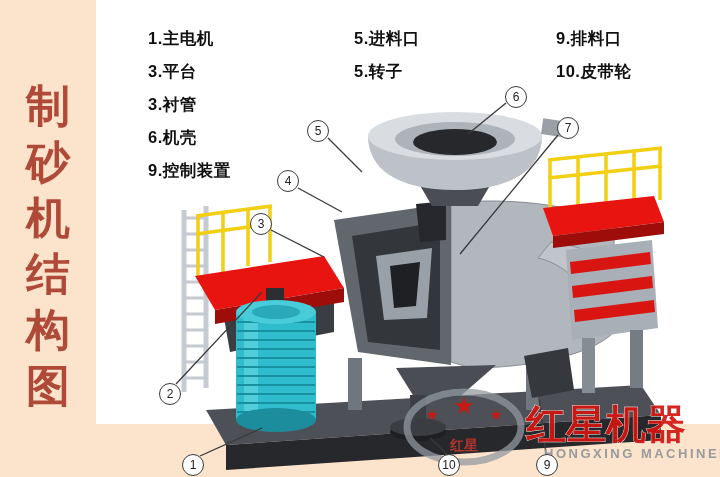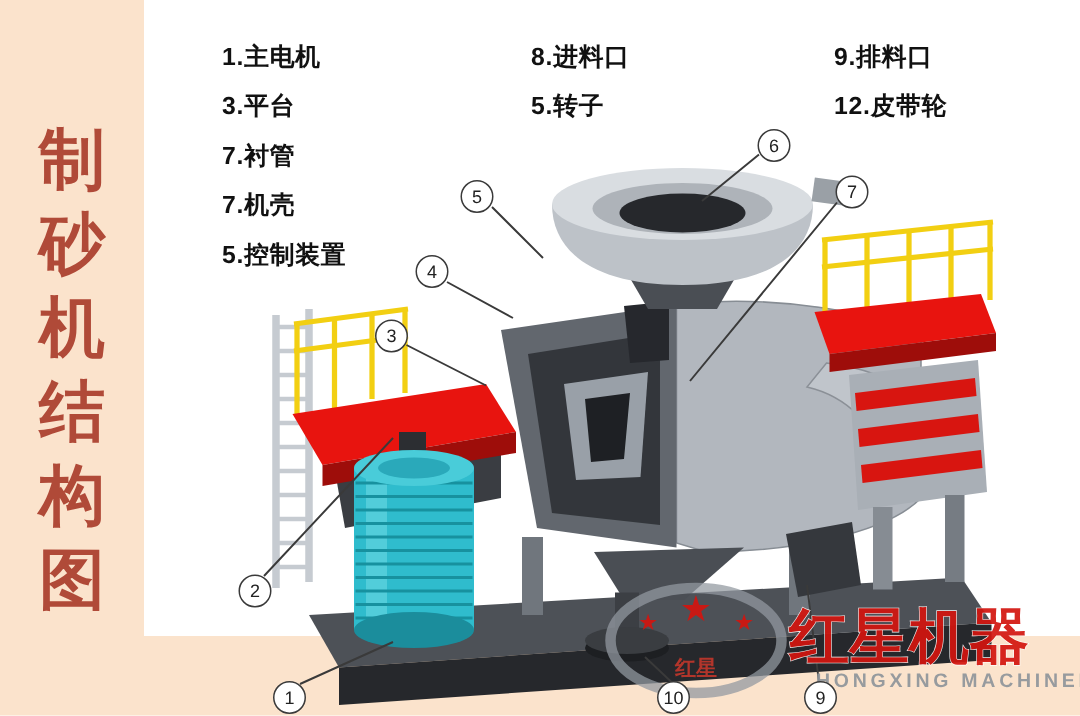--- a/index.html
+++ b/index.html
@@ -49,31 +49,31 @@
     <span>结</span>
     <span>构</span>
     <span>图</span>
   </div>
 
   <div class="panel">
 
     <div class="legend-col col1">
       <div class="legend-item">1.主电机</div>
       <div class="legend-item">3.平台</div>
-      <div class="legend-item">7.衬管</div>
-      <div class="legend-item">7.机壳</div>
-      <div class="legend-item">5.控制装置</div>
+      <div class="legend-item">3.衬管</div>
+      <div class="legend-item">6.机壳</div>
+      <div class="legend-item">9.控制装置</div>
     </div>
     <div class="legend-col col2">
-      <div class="legend-item">8.进料口</div>
+      <div class="legend-item">5.进料口</div>
       <div class="legend-item">5.转子</div>
     </div>
     <div class="legend-col col3">
       <div class="legend-item">9.排料口</div>
-      <div class="legend-item">12.皮带轮</div>
+      <div class="legend-item">10.皮带轮</div>
     </div>
 
     <svg class="machine" width="624" height="477" viewBox="0 0 624 477">
 
       <g>
         <polygon points="110,410 545,385 565,415 130,445" fill="#4d5157"></polygon>
         <polygon points="130,445 565,415 565,440 130,470" fill="#26282c"></polygon>
       </g>
 
       <g stroke="#c6cbd1">

